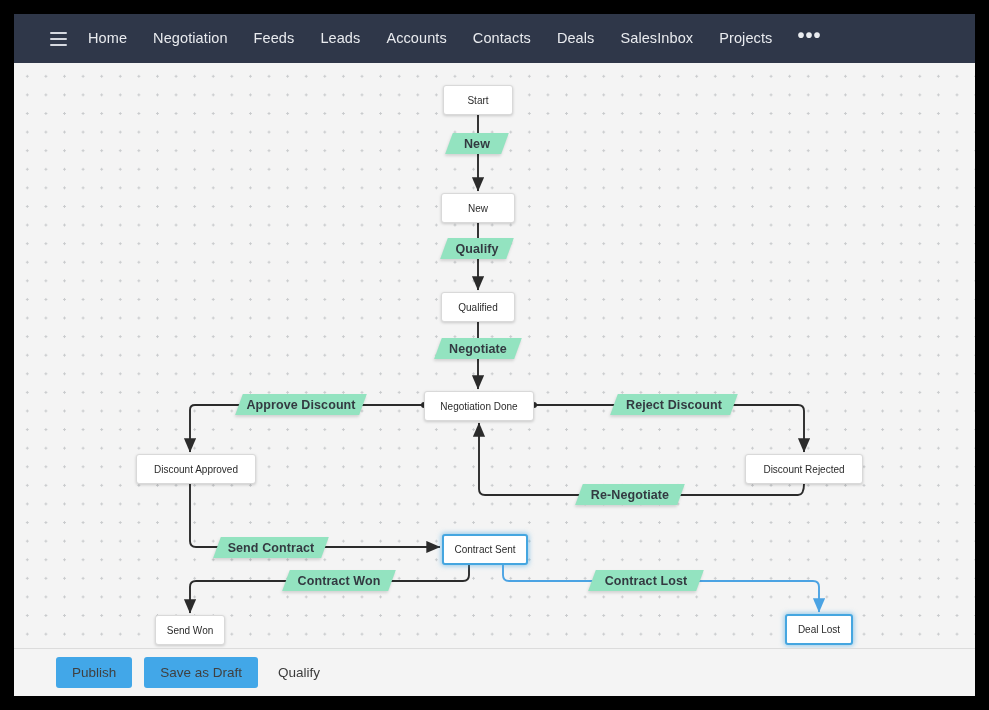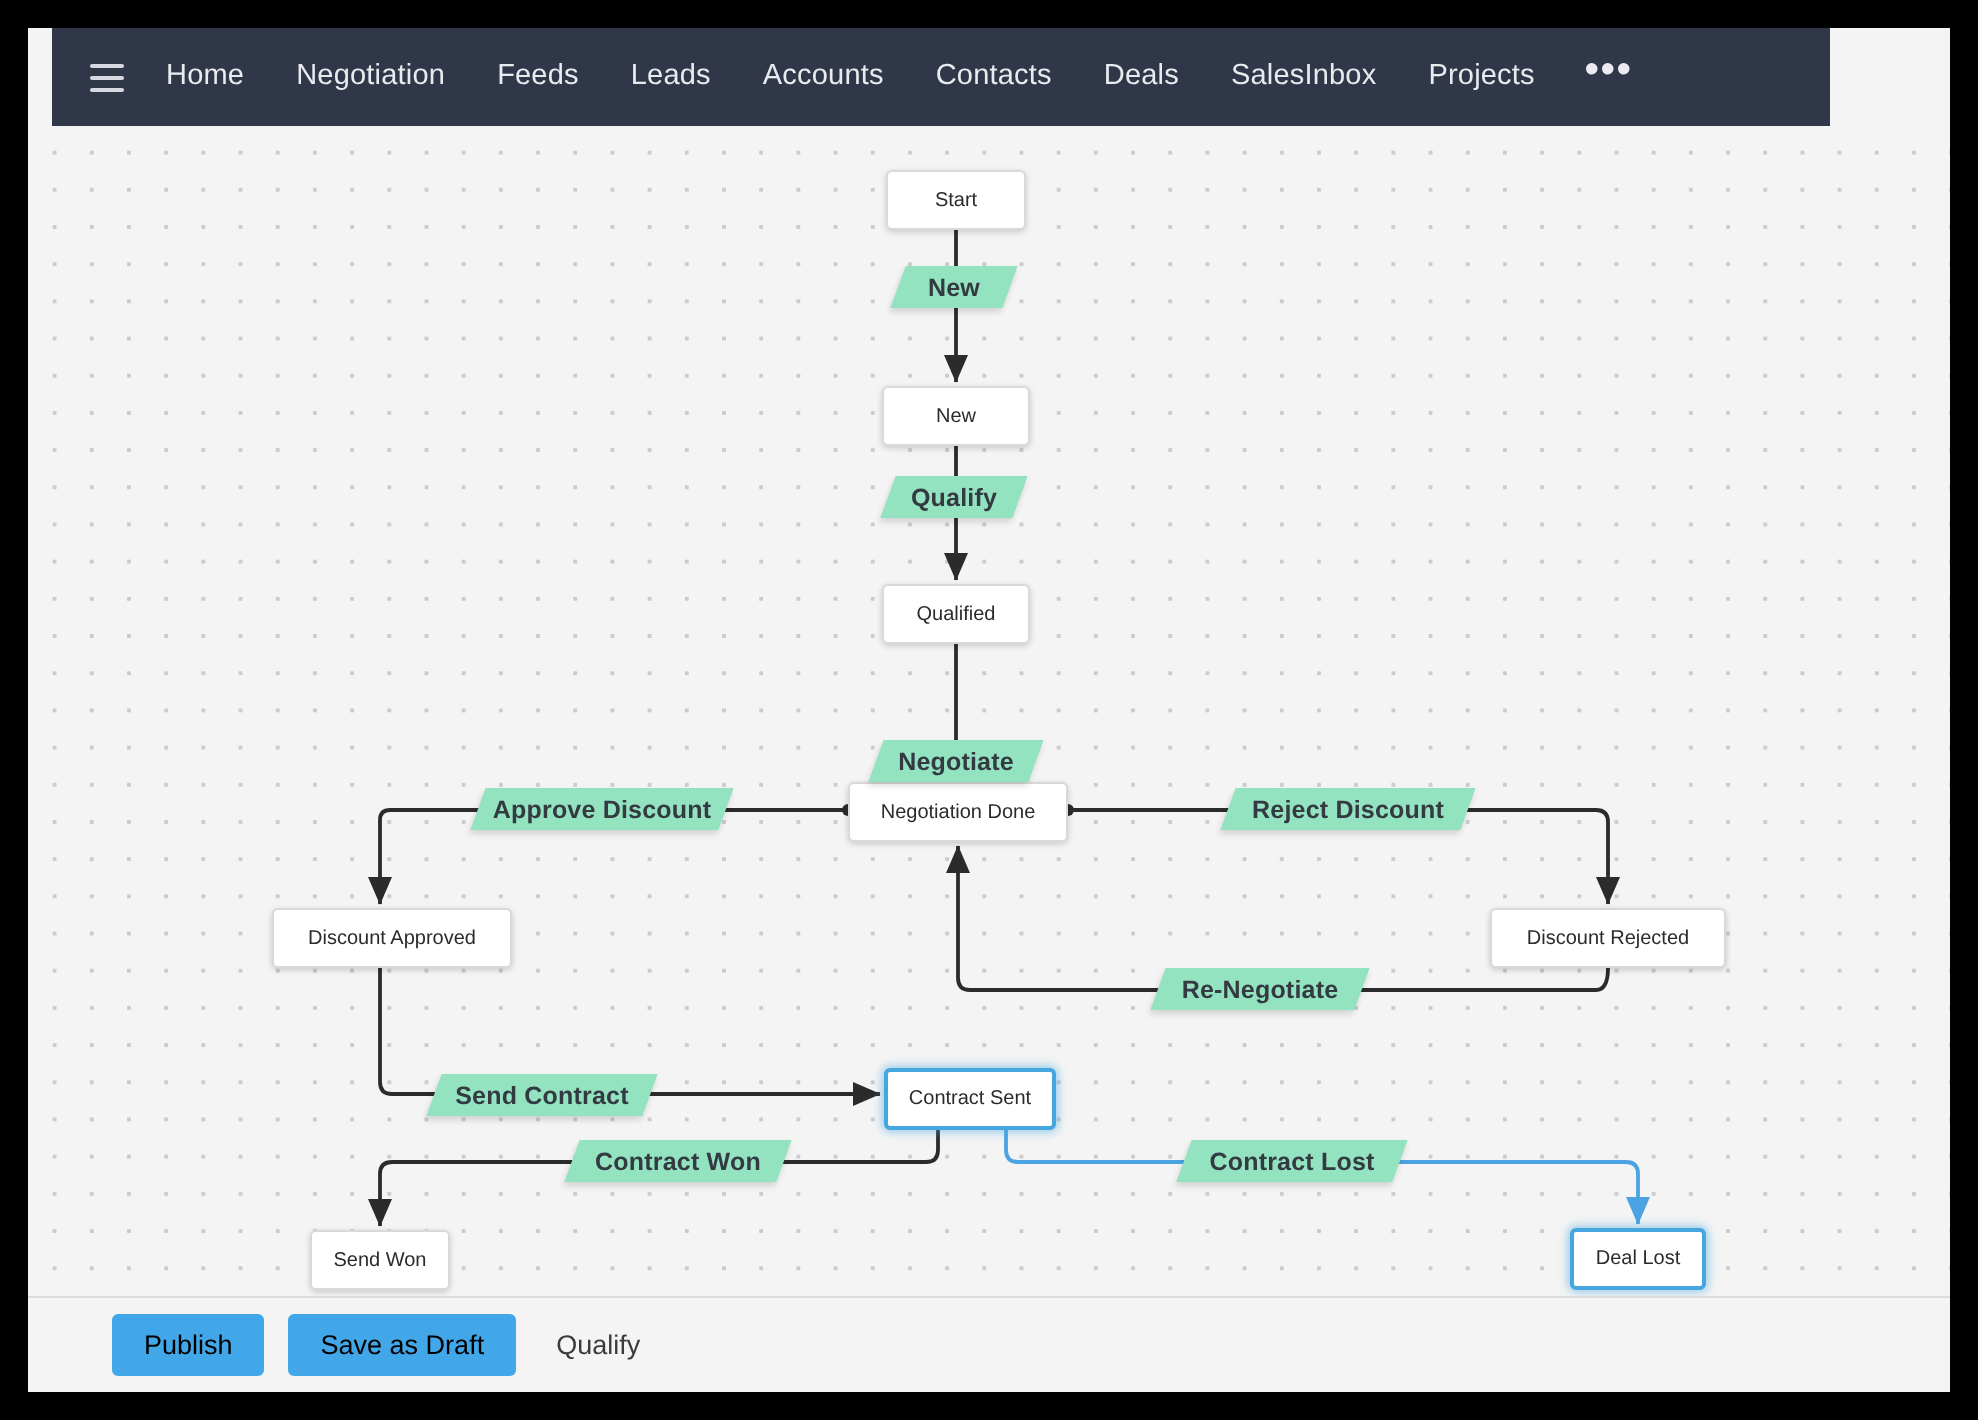--- a/index.html
+++ b/index.html
@@ -13,26 +13,25 @@
     position: absolute;
     left: 14px; top: 14px;
     width: 961px; height: 682px;
     background: #f4f4f4;
     overflow: hidden;
   }
 
   
   #navbar {
     position: absolute; left: 0; top: 0;
-    width: 889px; height: 49px;
+    width: 961px; height: 49px;
     background: #2f3749;
     display: flex; align-items: center;
     box-sizing: border-box;
-    padding-left: 10px;
-    margin-left: 12px;
+    padding-left: 27px;
   }
   .nav-burger {
     width: 34px; height: 30px;
     display: flex; flex-direction: column; justify-content: center;
     align-items: center; gap: 4px;
     cursor: pointer;
   }
   .nav-burger span {
     display: block; width: 17px; height: 2px; background: #d6d9e0; border-radius: 1px;
   }
@@ -113,21 +112,21 @@
     width: 961px; height: 48px;
     background: #f4f4f4;
     border-top: 1px solid #dcdcdc;
     display: flex; align-items: center;
     padding-left: 42px;
     box-sizing: border-box;
     gap: 12px;
   }
   .btn-primary {
     background: #42a7e8;
-    color: #000000;
+    color: #404040;
     border: none;
     border-radius: 3px;
     font-size: 13.5px;
     font-family: "Liberation Sans", sans-serif;
     padding: 0 16px;
     height: 31px;
     cursor: pointer;
   }
   .btn-link {
     background: transparent; border: none;
@@ -214,21 +213,21 @@
     <div class="node selected" style="left:771px;top:551px;width:68px;height:31px;">Deal Lost</div>
 
     <div class="trans" style="left:435px;top:70px;width:56px;">
       <span class="shape"></span>
       <span class="txt">New</span>
     </div>
     <div class="trans" style="left:430px;top:175px;width:66px;">
       <span class="shape"></span>
       <span class="txt">Qualify</span>
     </div>
-    <div class="trans" style="left:424px;top:275px;width:80px;margin-top:32px;">
+    <div class="trans" style="left:424px;top:275px;width:80px;">
       <span class="shape"></span>
       <span class="txt">Negotiate</span>
     </div>
     <div class="trans" style="left:225px;top:331px;width:124px;">
       <span class="shape"></span>
       <span class="txt">Approve Discount</span>
     </div>
     <div class="trans" style="left:600px;top:331px;width:120px;">
       <span class="shape"></span>
       <span class="txt">Reject Discount</span>

